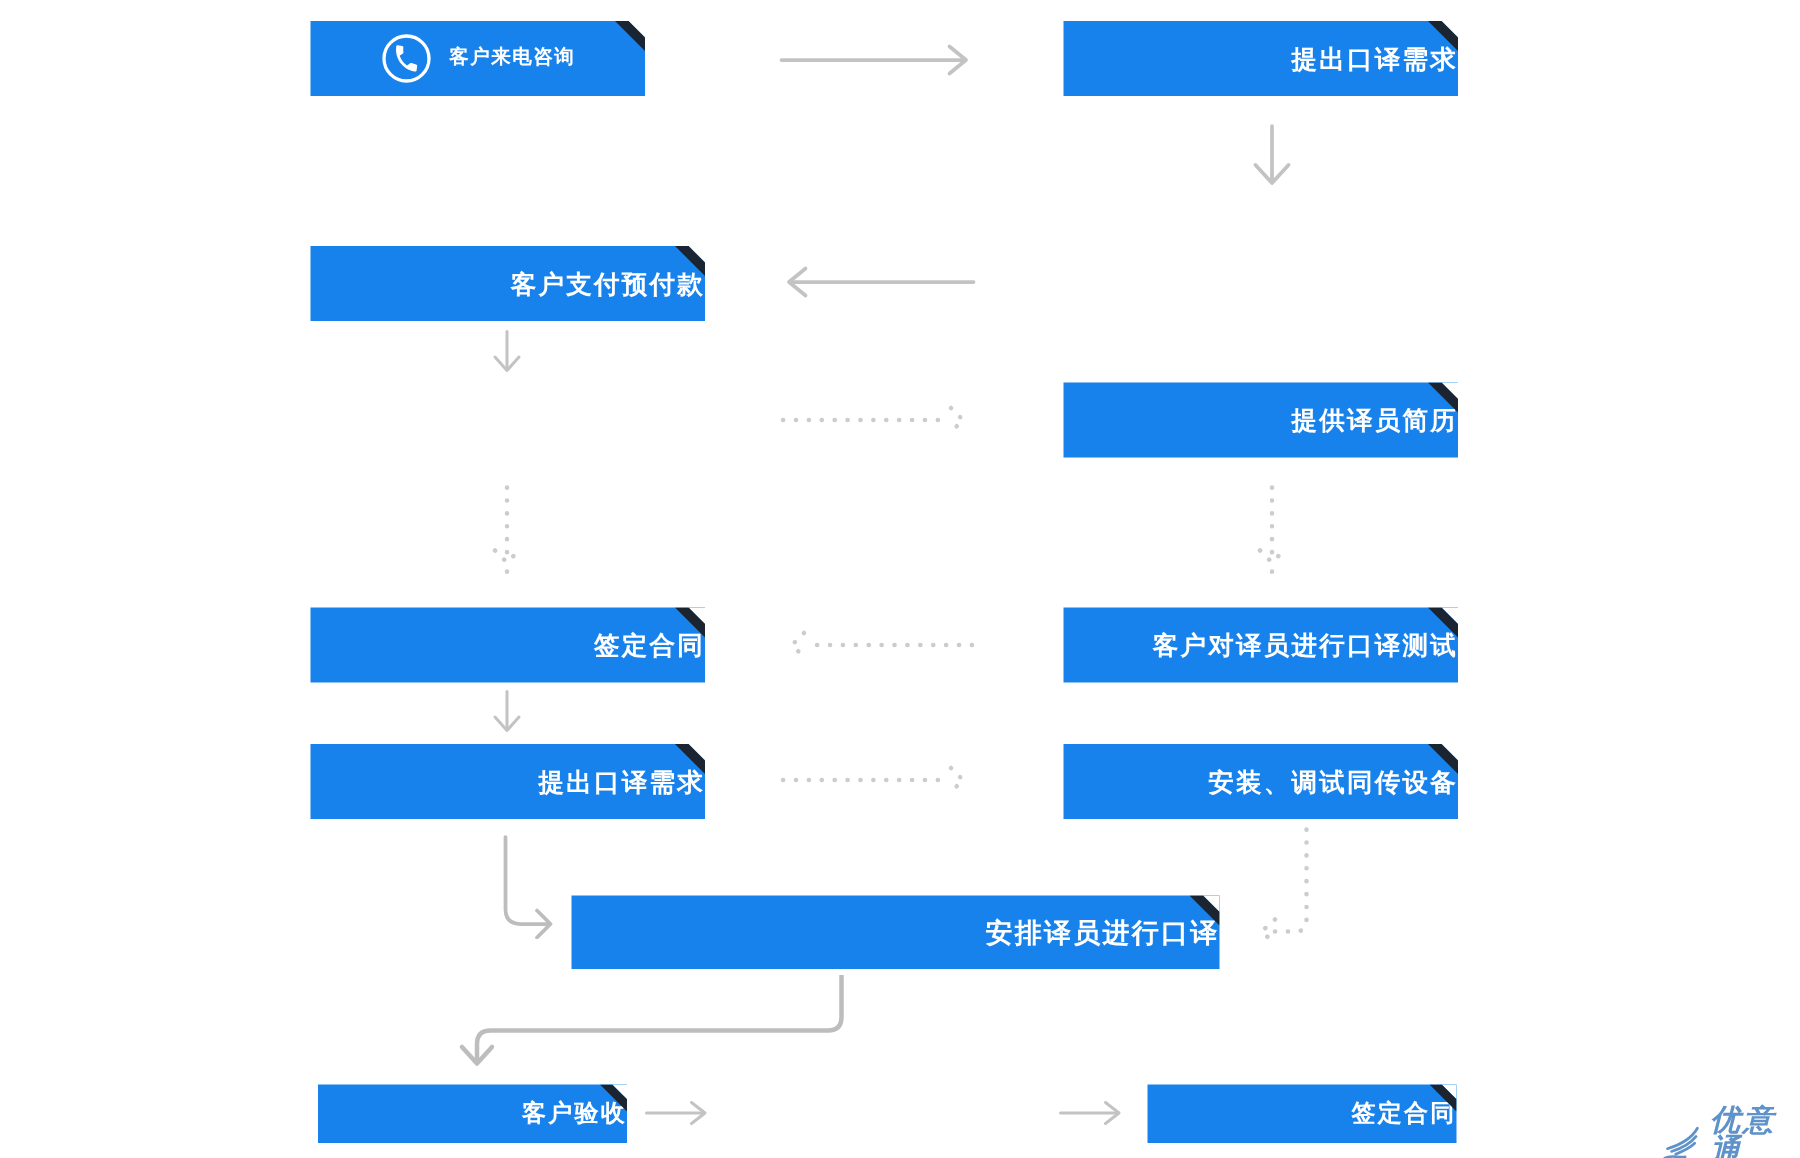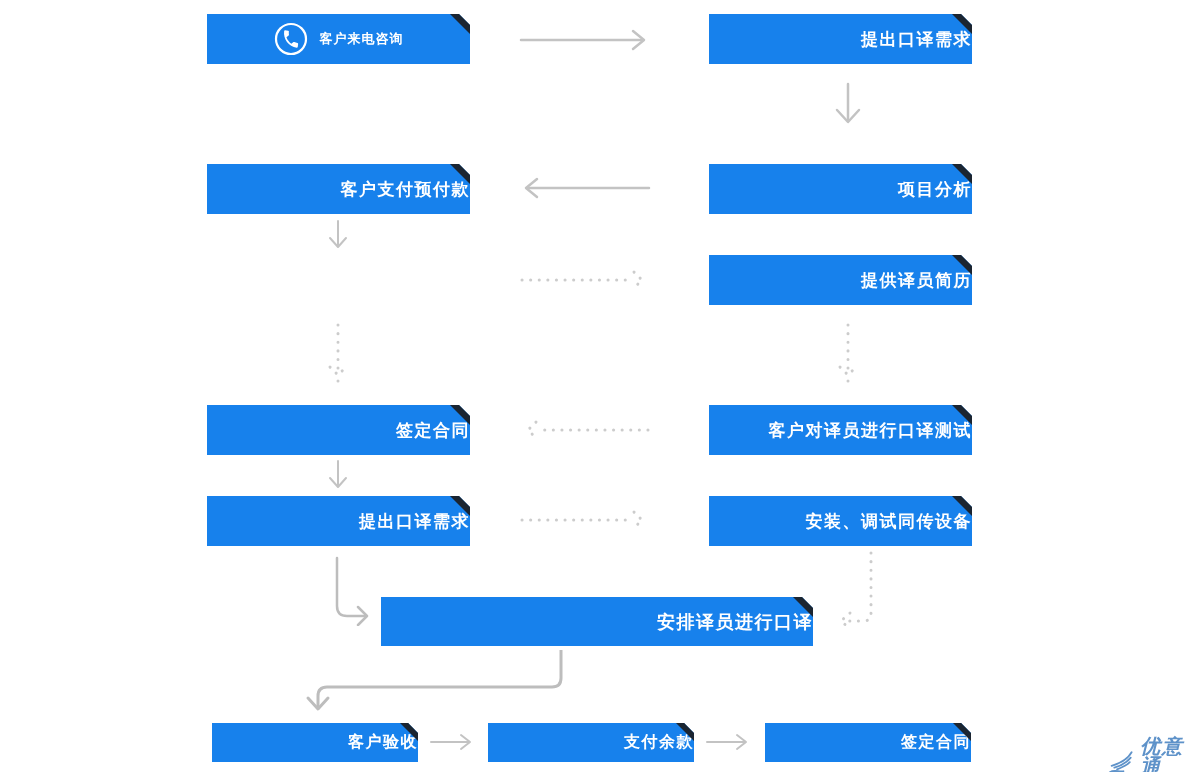--- a/index.html
+++ b/index.html
@@ -28,21 +28,21 @@
     font-family:"DejaVu Serif","Liberation Serif",serif;
     font-style:italic;font-weight:bold;font-size:20px;letter-spacing:2px;line-height:1;
     padding-bottom:3px;
   }
 </style>
 </head>
 <body>
 
 <div class="canvas">
 
-  <div class="node contact" style="left:207px;top:14px;width:263px;height:50px">
+  <div class="node contact" style="left:207px;top:14px;width:223px;height:50px">
     <svg width="34" height="34" viewBox="0 0 34 34">
       <circle cx="17" cy="17" r="15" fill="none" stroke="#ffffff" stroke-width="2.2"></circle>
       <g transform="translate(6.5,6.5) scale(0.87) rotate(8 12 12)">
         <path fill="#ffffff" d="M6.62 10.79c1.44 2.83 3.76 5.14 6.59 6.59l2.2-2.2c.27-.27.67-.36 1.02-.24 1.12.37 2.33.57 3.57.57.55 0 1 .45 1 1V20c0 .55-.45 1-1 1-9.39 0-17-7.61-17-17 0-.55.45-1 1-1h3.5c.55 0 1 .45 1 1 0 1.25.2 2.45.57 3.57.11.35.03.74-.25 1.02l-2.2 2.2z"></path>
       </g>
     </svg>
     <div class="txt">
       <span class="cap">客户来电咨询</span>
     </div>
     <svg class="fold" width="20" height="20" viewBox="0 0 20 20">
@@ -60,27 +60,20 @@
   </div>
 
   <div class="node" style="left:207px;top:164px;width:263px;height:50px">
     <span>客户支付预付款</span>
     <svg class="fold" width="20" height="20" viewBox="0 0 20 20">
         <polygon points="9,0 20,0 20,11" fill="#ffffff"></polygon>
         <polygon points="0,0 9,0 20,11 20,20" fill="#1b2531"></polygon>
       </svg>
   </div>
 
-  <div class="node" style="left:709px;top:164px;width:263px;height:50px">
-    <span>项目分析</span>
-    <svg class="fold" width="20" height="20" viewBox="0 0 20 20">
-        <polygon points="9,0 20,0 20,11" fill="#ffffff"></polygon>
-        <polygon points="0,0 9,0 20,11 20,20" fill="#1b2531"></polygon>
-      </svg>
-  </div>
 
 
   <div class="node" style="left:709px;top:255px;width:263px;height:50px">
     <span>提供译员简历</span>
     <svg class="fold" width="20" height="20" viewBox="0 0 20 20">
         <polygon points="9,0 20,0 20,11" fill="#ffffff"></polygon>
         <polygon points="0,0 9,0 20,11 20,20" fill="#1b2531"></polygon>
       </svg>
   </div>
 
@@ -125,27 +118,20 @@
   </div>
 
   <div class="node small" style="left:212px;top:723px;width:206px;height:39px">
     <span>客户验收</span>
     <svg class="fold" width="18" height="18" viewBox="0 0 20 20">
         <polygon points="9,0 20,0 20,11" fill="#ffffff"></polygon>
         <polygon points="0,0 9,0 20,11 20,20" fill="#1b2531"></polygon>
       </svg>
   </div>
 
-  <div class="node small" style="left:488px;top:723px;width:206px;height:39px">
-    <span>支付余款</span>
-    <svg class="fold" width="18" height="18" viewBox="0 0 20 20">
-        <polygon points="9,0 20,0 20,11" fill="#ffffff"></polygon>
-        <polygon points="0,0 9,0 20,11 20,20" fill="#1b2531"></polygon>
-      </svg>
-  </div>
 
   <div class="node small" style="left:765px;top:723px;width:206px;height:39px">
     <span>签定合同</span>
     <svg class="fold" width="18" height="18" viewBox="0 0 20 20">
         <polygon points="9,0 20,0 20,11" fill="#ffffff"></polygon>
         <polygon points="0,0 9,0 20,11 20,20" fill="#1b2531"></polygon>
       </svg>
   </div>
 
   <svg class="arrow" style="left:518px;top:28px" width="134" height="24">

